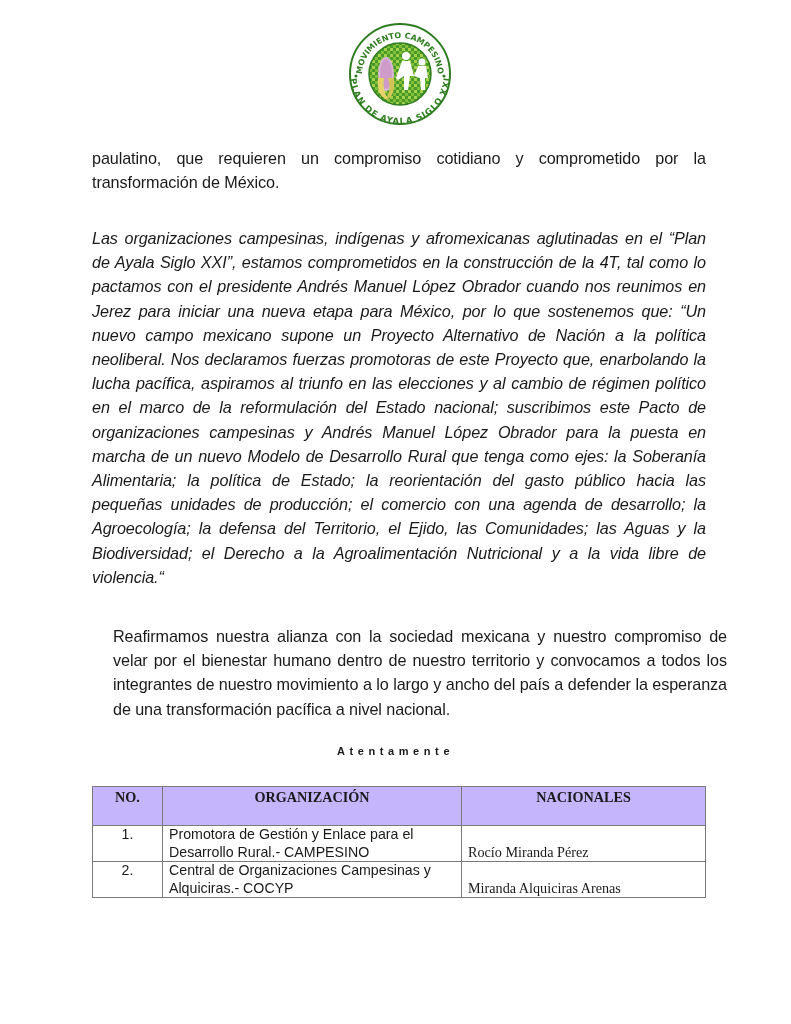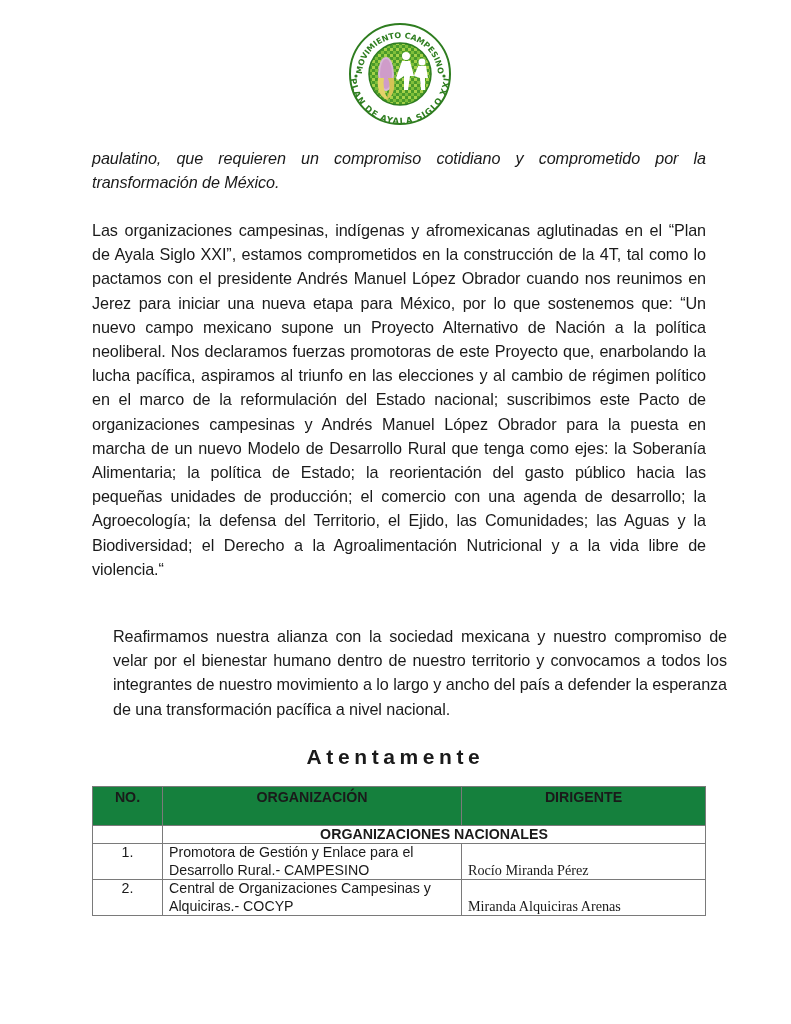--- a/index.html
+++ b/index.html
@@ -1,26 +1,26 @@
 <!DOCTYPE html>
 <html><head>
 <meta charset="utf-8">
 <style>
   html, body { margin: 0; padding: 0; background: #ffffff; }
   body { width: 791px; height: 1024px; position: relative; overflow: hidden; font-family: "Liberation Sans", sans-serif; color: #1a1a1a; }
   .logo { position: absolute; left: 348px; top: 18px; width: 104px; height: 112px; }
   .page-text { position: absolute; left: 92px; width: 614px; font-size: 16.2px; line-height: 24.2px; text-align: justify; letter-spacing: -0.1px; }
   .page-text p { margin: 0; }
-  #p1 { top: 146px; font-style: italic; }
-  #p2 { top: 218px; }
+  #p1 { top: 146px; }
+  #p2 { top: 226px; font-style: italic; }
   #p3 { top: 624px; margin-left: 21px; }
-  .closing { position: absolute; left: 0; width: 791px; top: 745px; text-align: center; font-weight: bold; font-size: 21px; letter-spacing: 4.6px; }
+  .closing { position: absolute; left: 0; width: 791px; top: 745px; text-align: center; font-weight: bold; font-size: 11px; letter-spacing: 4.6px; }
   table.sig { position: absolute; left: 92px; top: 786px; width: 614px; border-collapse: collapse; font-size: 14.2px; table-layout: fixed; }
   table.sig th, table.sig td { border: 1px solid #7a7a7a; padding: 0 6px; vertical-align: top; }
-  table.sig thead th { background: #15803d; font-weight: bold; text-align: center; height: 36px; padding-top: 2px; }
+  table.sig thead th { background: #c4b5fd; font-weight: bold; text-align: center; height: 36px; padding-top: 2px; font-family: Liberation Serif, serif; }
   .col-no { width: 70px; }
   .col-org { width: 299px; }
   .section-row td { font-weight: bold; text-align: center; height: 17px; line-height: 17px; }
   .data-row td { line-height: 17.5px; height: 35px; }
   .data-row td.no { text-align: center; }
   .data-row td.leader { vertical-align: bottom; font-family: Liberation Serif, serif; }
 </style>
 </head>
 <body>
 
@@ -73,28 +73,24 @@
 <table class="sig">
   <colgroup>
     <col class="col-no">
     <col class="col-org">
     <col>
   </colgroup>
   <thead>
     <tr>
       <th>NO.</th>
       <th>ORGANIZACIÓN</th>
-      <th>DIRIGENTE</th>
+      <th>NACIONALES</th>
     </tr>
   </thead>
   <tbody>
-    <tr class="section-row">
-      <td></td>
-      <td colspan="2">ORGANIZACIONES NACIONALES</td>
-    </tr>
     <tr class="data-row">
       <td class="no">1.</td>
       <td>Promotora de Gestión y Enlace para el Desarrollo Rural.- CAMPESINO</td>
       <td class="leader">Rocío Miranda Pérez</td>
     </tr>
     <tr class="data-row">
       <td class="no">2.</td>
       <td>Central de Organizaciones Campesinas y Alquiciras.- COCYP</td>
       <td class="leader">Miranda Alquiciras Arenas</td>
     </tr>

